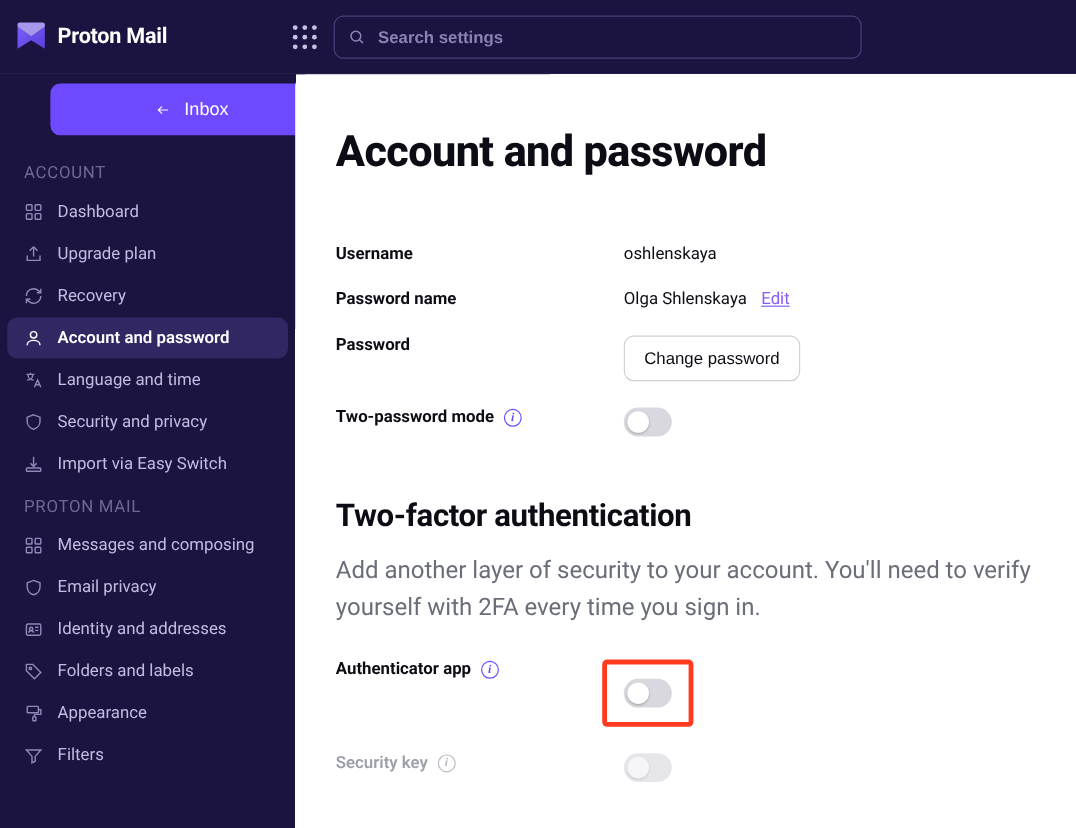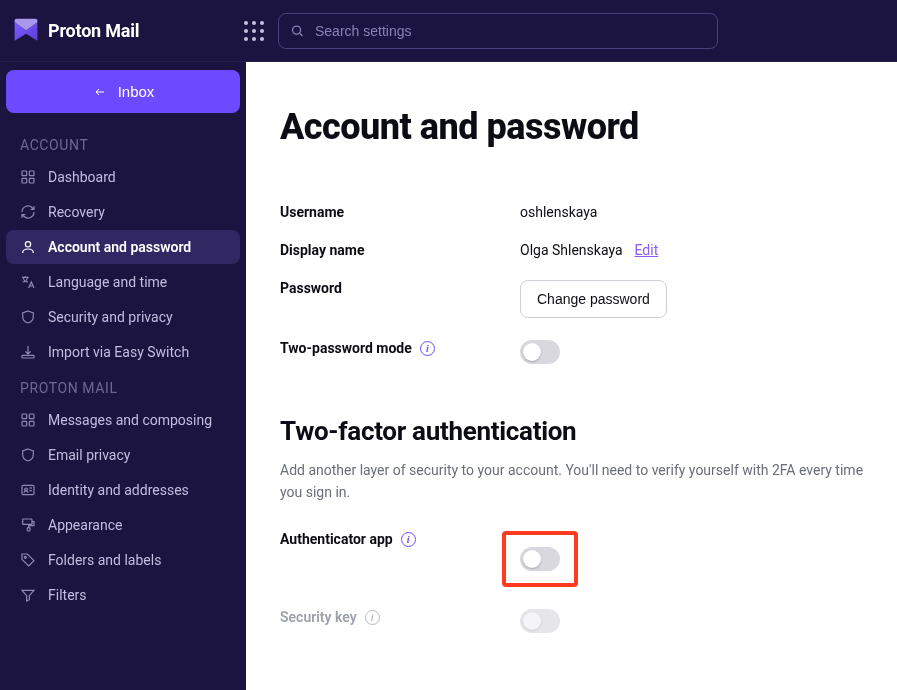--- a/index.html
+++ b/index.html
@@ -45,20 +45,21 @@
     .search-field {
       width: 100%;
       height: 36px;
       background: transparent;
       border: 1px solid #4a3f7a;
       border-radius: 8px;
       padding: 0 12px 0 36px;
       color: #b9b3d9;
       font-size: 14px;
       outline: none;
+      font-weight: bold;
     }
     .search-field::placeholder { color: #8a82b5; }
     .search-box { position: relative; }
     .search-icn { position: absolute; left: 12px; top: 50%; transform: translateY(-50%); color: #8a82b5; }
 
     .body-row { display: flex; flex: 1; min-height: 0; }
 
     .sidebar {
       width: 246px;
       background: #1b1340;
@@ -74,20 +75,21 @@
       width: 100%;
       height: 43px;
       font-size: 15px;
       font-weight: 500;
       display: flex;
       align-items: center;
       justify-content: center;
       gap: 10px;
       cursor: pointer;
       margin-bottom: 14px;
+      margin-left: 36px;
     }
     .section-label {
       font-size: 14px;
       letter-spacing: 0.6px;
       color: #6f6794;
       padding: 10px 14px 6px;
       text-transform: uppercase;
     }
     .nav-item {
       display: flex;
@@ -168,21 +170,21 @@
 
     .section-title {
       font-size: 26px;
       font-weight: 700;
       color: #0c0c14;
       margin-top: 52px;
       margin-bottom: 14px;
       letter-spacing: -0.3px;
     }
     .section-desc {
-      font-size: 14px;
+      font-size: 20px;
       color: #6a6e78;
       line-height: 1.55;
       max-width: 600px;
       margin-bottom: 28px;
     }
     .highlight-box {
       border: 4px solid #ff3b1f;
       border-radius: 4px;
       padding: 12px 14px;
       display: inline-flex;
@@ -248,20 +250,27 @@
       <svg class="nav-icn" viewBox="0 0 24 24" fill="none" stroke="currentColor" stroke-width="1.8">
           <rect x="3" y="3" width="7" height="7" rx="1"></rect>
           <rect x="14" y="3" width="7" height="7" rx="1"></rect>
           <rect x="3" y="14" width="7" height="7" rx="1"></rect>
           <rect x="14" y="14" width="7" height="7" rx="1"></rect>
         </svg>
       <span>Dashboard</span>
     </div>
     <div class="nav-item">
       <svg class="nav-icn" viewBox="0 0 24 24" fill="none" stroke="currentColor" stroke-width="1.8">
+          <path d="M12 3 L7 8 M12 3 L17 8 M12 3 V15"></path>
+          <path d="M4 14 V20 H20 V14"></path>
+        </svg>
+      <span>Upgrade plan</span>
+    </div>
+    <div class="nav-item">
+      <svg class="nav-icn" viewBox="0 0 24 24" fill="none" stroke="currentColor" stroke-width="1.8">
           <path d="M3 12a9 9 0 0 1 15-6.7L21 8"></path>
           <path d="M21 3v5h-5"></path>
           <path d="M21 12a9 9 0 0 1-15 6.7L3 16"></path>
           <path d="M3 21v-5h5"></path>
         </svg>
       <span>Recovery</span>
     </div>
     <div class="nav-item active">
       <svg class="nav-icn" viewBox="0 0 24 24" fill="none" stroke="currentColor" stroke-width="1.8">
           <circle cx="12" cy="8" r="4"></circle>
@@ -312,51 +321,51 @@
           <rect x="3" y="5" width="18" height="14" rx="2"></rect>
           <circle cx="9" cy="11" r="2"></circle>
           <path d="M6 16c0-1.5 1.5-2.5 3-2.5s3 1 3 2.5"></path>
           <line x1="14" y1="9" x2="18" y2="9"></line>
           <line x1="14" y1="13" x2="18" y2="13"></line>
         </svg>
       <span>Identity and addresses</span>
     </div>
     <div class="nav-item">
       <svg class="nav-icn" viewBox="0 0 24 24" fill="none" stroke="currentColor" stroke-width="1.8">
+          <path d="M3 3h8l10 10-8 8L3 11V3z"></path>
+          <circle cx="8" cy="8" r="1.5"></circle>
+        </svg>
+      <span>Folders and labels</span>
+    </div>
+    <div class="nav-item">
+      <svg class="nav-icn" viewBox="0 0 24 24" fill="none" stroke="currentColor" stroke-width="1.8">
           <rect x="4" y="3" width="14" height="8" rx="1"></rect>
           <path d="M18 7h3v6h-8v3"></path>
           <rect x="11" y="16" width="4" height="5" rx="1"></rect>
         </svg>
       <span>Appearance</span>
     </div>
     <div class="nav-item">
       <svg class="nav-icn" viewBox="0 0 24 24" fill="none" stroke="currentColor" stroke-width="1.8">
-          <path d="M3 3h8l10 10-8 8L3 11V3z"></path>
-          <circle cx="8" cy="8" r="1.5"></circle>
-        </svg>
-      <span>Folders and labels</span>
-    </div>
-    <div class="nav-item">
-      <svg class="nav-icn" viewBox="0 0 24 24" fill="none" stroke="currentColor" stroke-width="1.8">
           <path d="M3 5h18l-7 8v6l-4 2v-8L3 5z"></path>
         </svg>
       <span>Filters</span>
     </div>
   </aside>
 
   <main class="content">
     <h1 class="page-title">Account and password</h1>
 
     <div class="field-row">
       <div class="field-label">Username</div>
       <div class="field-value">oshlenskaya</div>
     </div>
 
     <div class="field-row">
-      <div class="field-label">Display name</div>
+      <div class="field-label">Password name</div>
       <div class="field-value">
         <span>Olga Shlenskaya</span>
         <span class="edit-link">Edit</span>
       </div>
     </div>
 
     <div class="field-row">
       <div class="field-label">Password</div>
       <div class="field-value">
         <button class="btn-outline">Change password</button>

